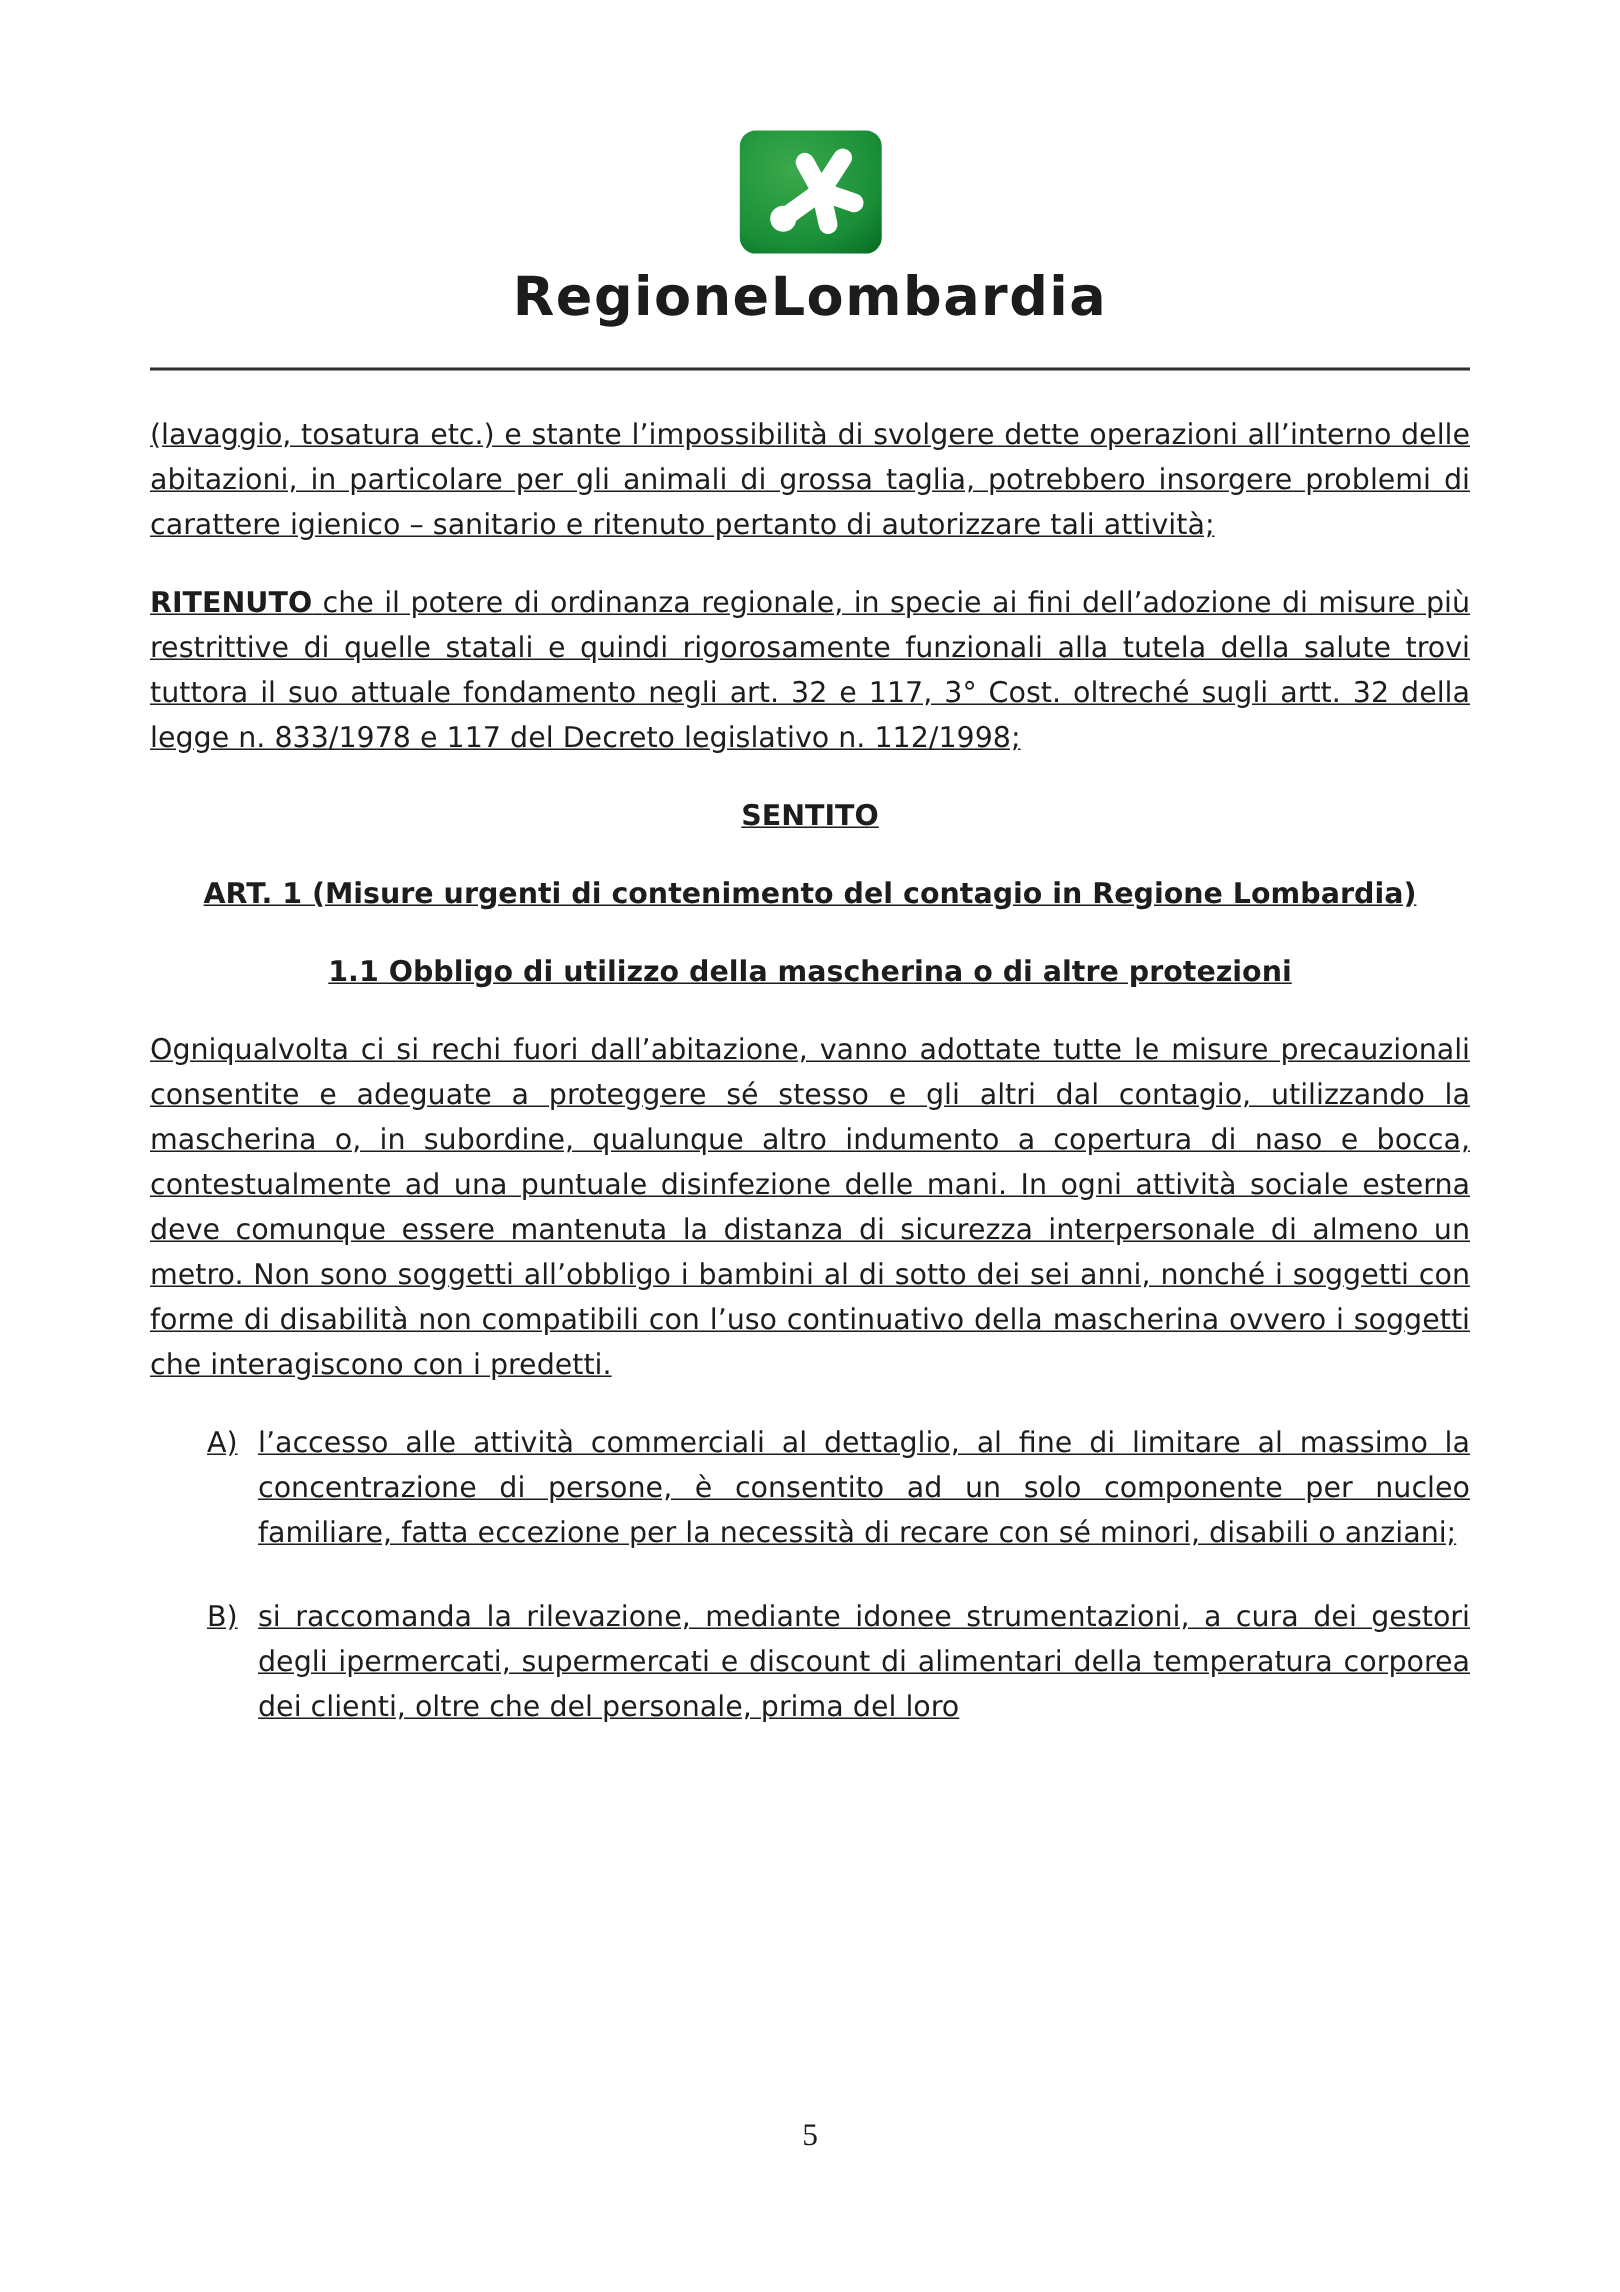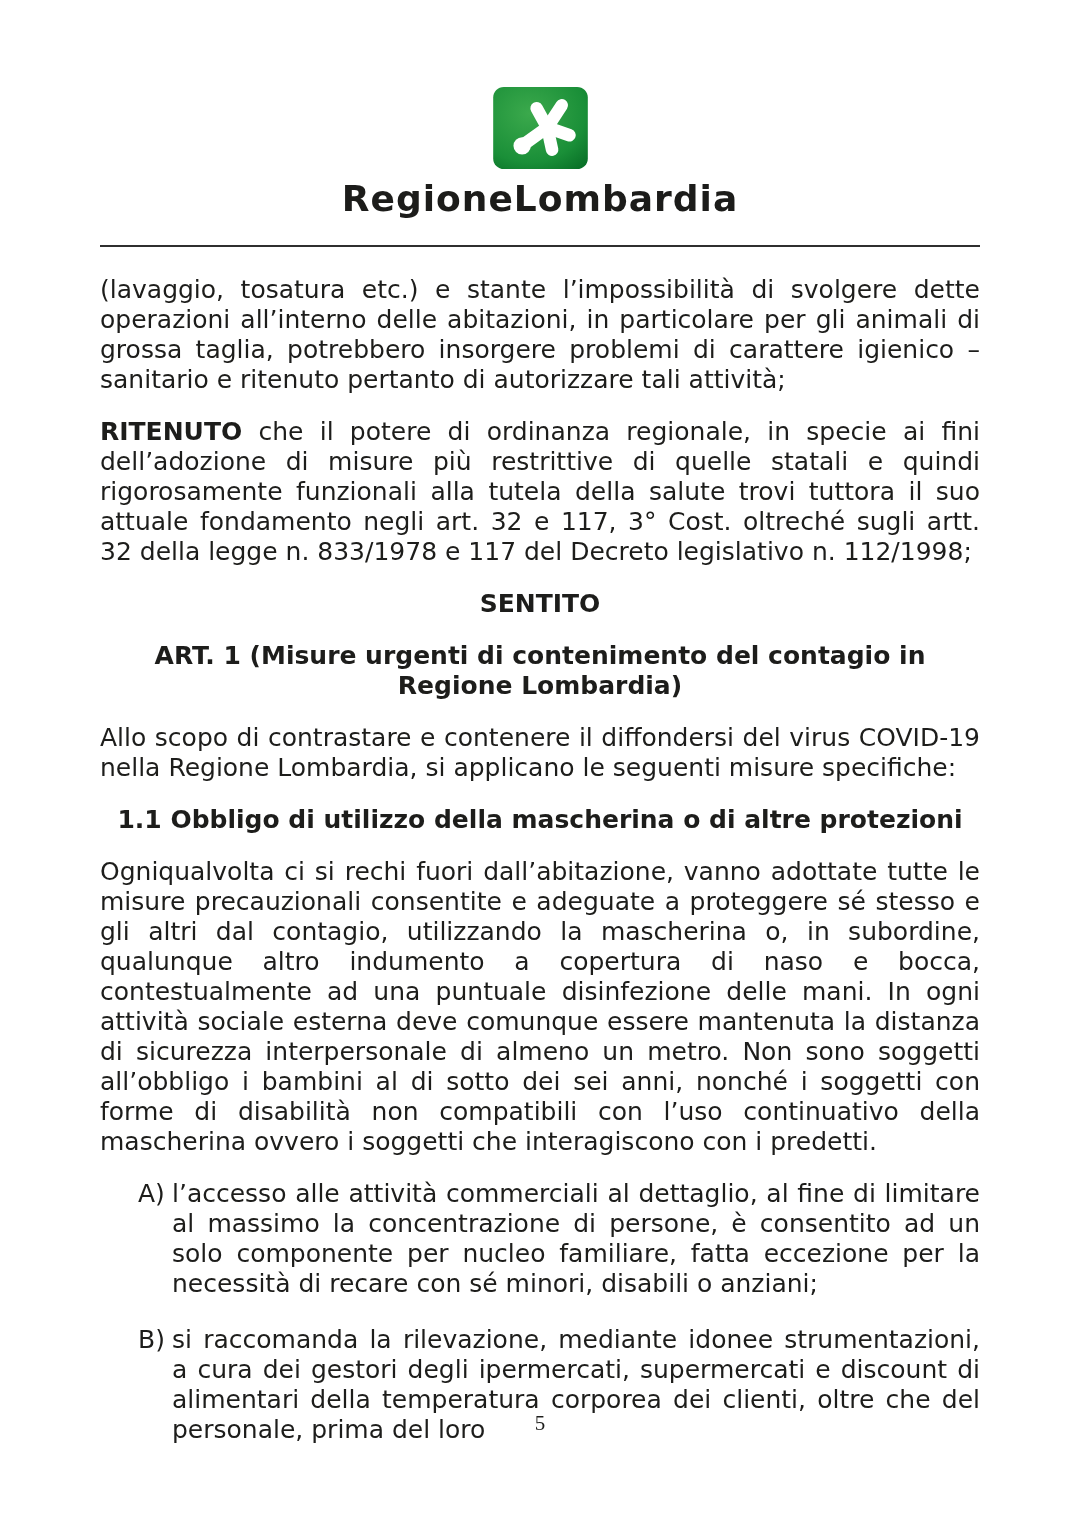--- a/index.html
+++ b/index.html
@@ -9,40 +9,41 @@
     width: 1080px;
     height: 1528px;
     background: #ffffff;
     position: relative;
     overflow: hidden;
     font-family: "DejaVu Sans", "Liberation Sans", sans-serif;
     color: #1d1d1b;
     box-sizing: border-box;
   }
 
-  .header { padding-top: 58px; text-align: center; margin-top: 28px; }
+  .header { padding-top: 86px; text-align: center; }
   .logo-mark { display: block; margin: 0 auto; }
   .brand {
     margin-top: 8px;
     font-size: 36px;
     font-weight: bold;
     letter-spacing: 1px;
     color: #1c1c1a;
   }
   .rule {
     border: none;
     border-top: 2px solid #2f2f2f;
     margin: 26px 100px 0 100px;
   }
 
   .content {
     padding: 28px 100px 0 100px;
-    font-size: 25px;
+    font-size: 19px;
     line-height: 30px;
     text-align: justify;
+    text-decoration: underline;
   }
   .content p { margin: 0 0 22px 0; }
   .lead { font-weight: bold; }
 
   .center-head { text-align: center; font-weight: bold; margin: 26px 0 24px 0; }
   .art-head    { font-weight: bold; text-align: center; margin: 0 0 24px 0; }
   .sec-head    { font-weight: bold; text-align: center; margin: 30px 0 26px 0; }
 
   .indented { margin-left: 72px; }
 
@@ -93,21 +94,20 @@
 
     <p>(lavaggio, tosatura etc.) e stante l’impossibilità di svolgere dette operazioni all’interno delle abitazioni, in particolare per gli animali di grossa taglia, potrebbero insorgere problemi di carattere igienico – sanitario e ritenuto pertanto di autorizzare tali attività;</p>
 
     <p><span class="lead">RITENUTO</span> <span>che il potere di ordinanza regionale, in specie ai fini dell’adozione di misure più restrittive di quelle statali e quindi rigorosamente funzionali alla tutela della salute trovi tuttora il suo attuale fondamento negli art. 32 e 117, 3° Cost. oltreché sugli artt. 32 della legge n. 833/1978 e 117 del Decreto legislativo n. 112/1998;</span></p>
 
 
     <p class="center-head">SENTITO</p>
 
     <p class="art-head">ART. 1 (Misure urgenti di contenimento del contagio in Regione Lombardia)</p>
 
-    <p>Allo scopo di contrastare e contenere il diffondersi del virus COVID-19 nella Regione Lombardia, si applicano le seguenti misure specifiche:</p>
 
     <p class="sec-head">1.1 Obbligo di utilizzo della mascherina o di altre protezioni</p>
 
     <p class="indented">Ogniqualvolta ci si rechi fuori dall’abitazione, vanno adottate tutte le misure precauzionali consentite e adeguate a proteggere sé stesso e gli altri dal contagio, utilizzando la mascherina o, in subordine, qualunque altro indumento a copertura di naso e bocca, contestualmente ad una puntuale disinfezione delle mani. In ogni attività sociale esterna deve comunque essere mantenuta la distanza di sicurezza interpersonale di almeno un metro. Non sono soggetti all’obbligo i bambini al di sotto dei sei anni, nonché i soggetti con forme di disabilità non compatibili con l’uso continuativo della mascherina ovvero i soggetti che interagiscono con i predetti.</p>
 
 
     <div class="list-item">
       <span class="list-label">A)</span>
       <span class="list-text">l’accesso alle attività commerciali al dettaglio, al fine di limitare al massimo la concentrazione di persone, è consentito ad un solo componente per nucleo familiare, fatta eccezione per la necessità di recare con sé minori, disabili o anziani;</span>
     </div>

